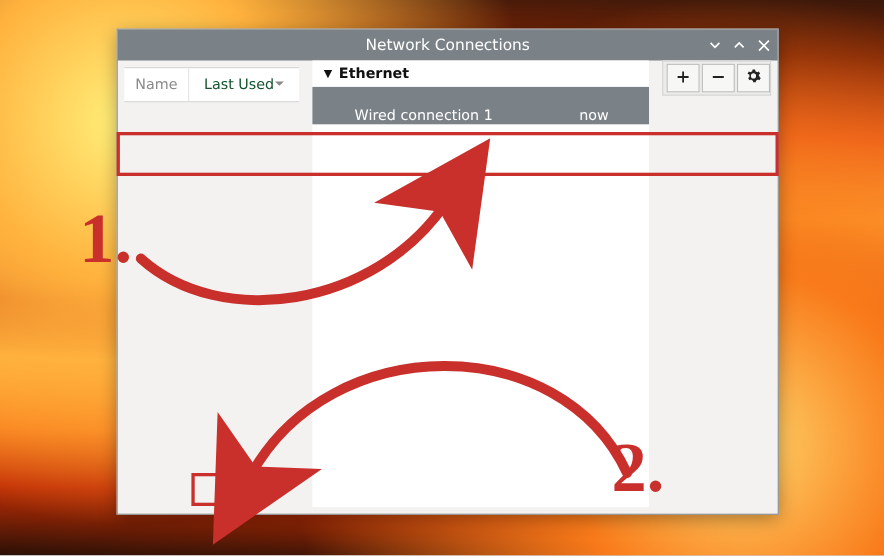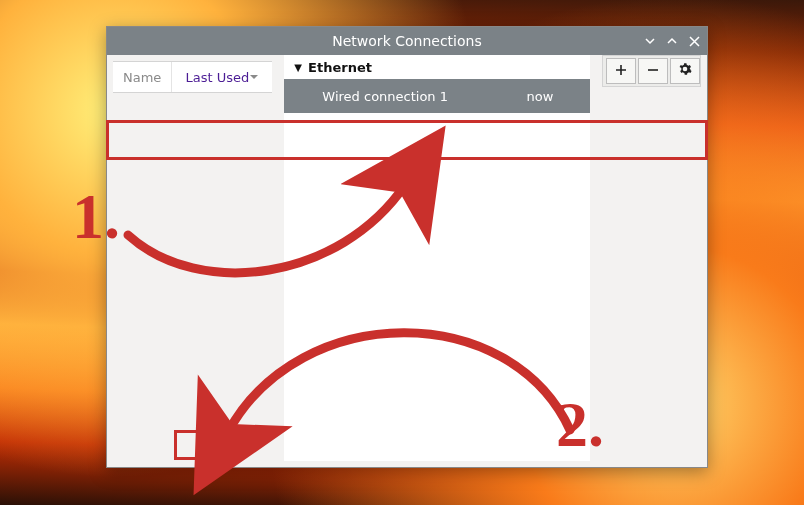--- a/index.html
+++ b/index.html
@@ -15,26 +15,26 @@
     background:#f3f2f1;border:1px solid #888;box-shadow:0 4px 16px rgba(0,0,0,.35)}
   .titlebar{height:28px;background:#7b8287;color:#fff;display:flex;align-items:center;
     justify-content:center;position:relative;font-size:14px}
   .titlebar-controls{position:absolute;right:6px;top:0;height:28px;display:flex;align-items:center;gap:8px}
   .tb-btn{width:14px;height:14px;display:flex;align-items:center;justify-content:center;
     color:#fff;cursor:pointer}
   .content{position:relative;height:calc(100% - 28px);display:flex;flex-direction:row}
   
   .columns{display:flex;height:30px;background:#fff;border-bottom:1px solid #d4d4d4;border-top:1px solid #d4d4d4;margin:6px 6px 0 6px}
   .col-name{flex:1;display:flex;align-items:center;padding:0 10px;color:#8a8a8a;border-right:1px solid #e4e4e4}
-  .col-last{width:100px;display:flex;align-items:center;justify-content:center;gap:0;color:#4c1d95}
+  .col-last{width:100px;display:flex;align-items:center;justify-content:center;gap:0;color:#14532d}
   
   .list{flex:1;background:#fff;margin:0 6px 6px 6px;border:0;position:relative}
   .group-row{height:24px;display:flex;align-items:center;padding-left:10px;font-weight:bold;color:#111}
   .tri{display:inline-block;margin-right:6px;font-size:10px;color:#111}
-  .conn-row{height:34px;display:flex;align-items:center;background:#7b8287;color:#fff}
+  .conn-row{height:34px;display:flex;align-items:flex-end;background:#7b8287;color:#fff}
   .conn-name{flex:1;padding-left:38px}
   .conn-last{width:100px;text-align:center}
   
   .toolbar{height:30px;margin:0 6px 6px 6px;background:#ececea;border:1px solid #d4d4d4;
     display:flex;align-items:center}
   .tbutton{width:28px;height:24px;margin:0 0 0 2px;border:1px solid #bdbdbd;background:#f7f7f5;
     display:flex;align-items:center;justify-content:center;color:#222;cursor:pointer;font-size:15px}
   .tbutton:first-child{margin-left:3px}
   
   .anno{position:absolute;left:0;top:0;width:804px;height:505px;pointer-events:none}

